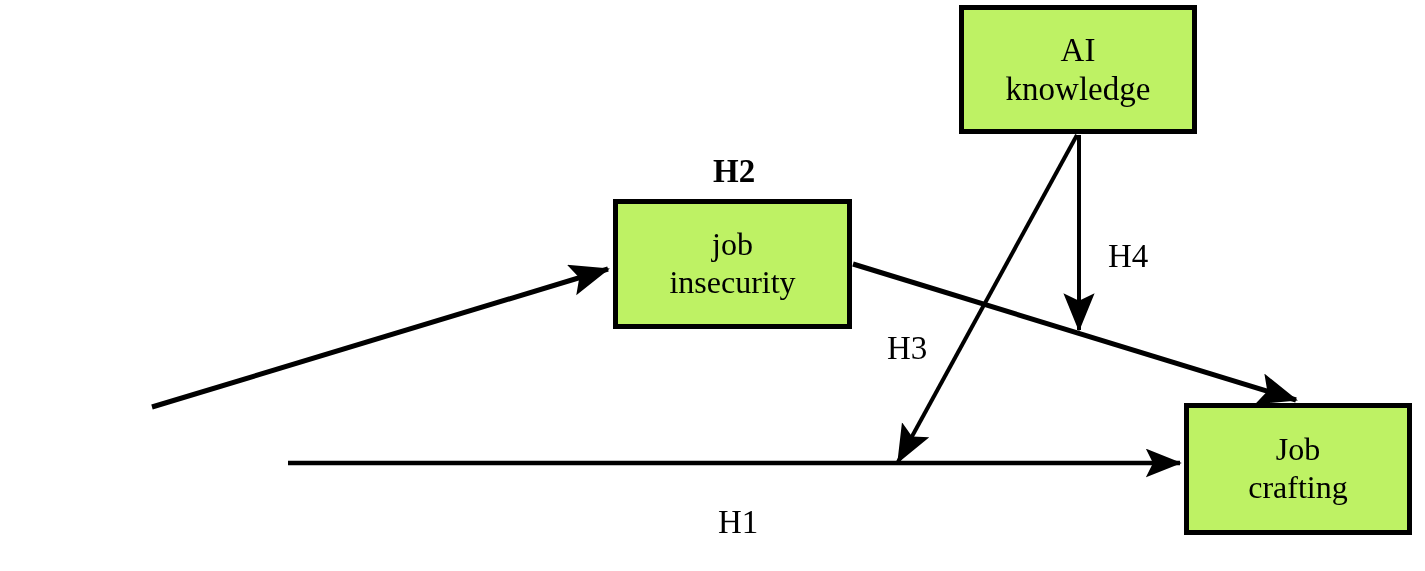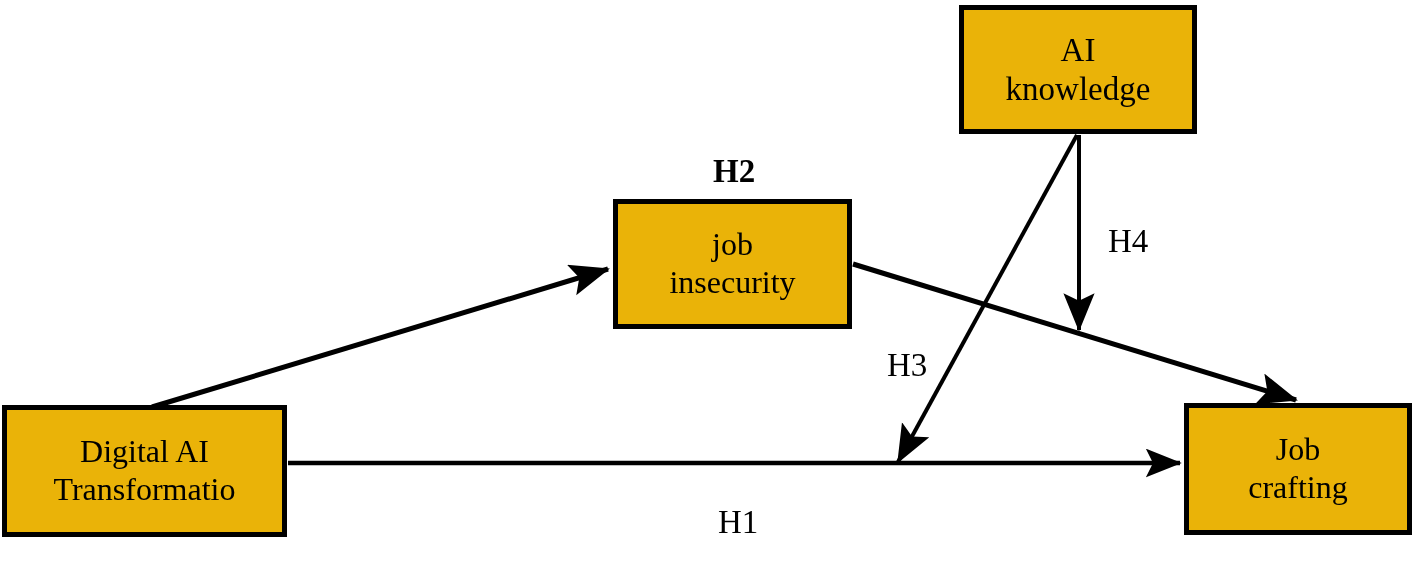--- a/index.html
+++ b/index.html
@@ -21,21 +21,21 @@
     position: absolute;
     left: 0;
     top: 0;
     width: 1425px;
     height: 571px;
   }
   .node {
     position: absolute;
     box-sizing: border-box;
     border: 5px solid #000000;
-    background: #eab308;
+    background: #bef264;
     display: flex;
     align-items: center;
     justify-content: center;
     text-align: center;
     line-height: 1.18;
     color: #000000;
     z-index: 3;
   }
   .node-label {
     display: block;
@@ -73,22 +73,22 @@
   .hlabel {
     position: absolute;
     color: #000000;
     font-size: 33px;
     line-height: 1;
     z-index: 4;
     white-space: nowrap;
   }
   #label-h1 { left: 718px; top: 506px; }
   #label-h2 { left: 713px; top: 155px; font-weight: bold; }
-  #label-h3 { left: 887px; top: 349px; }
-  #label-h4 { left: 1108px; top: 225px; }
+  #label-h3 { left: 887px; top: 332px; }
+  #label-h4 { left: 1108px; top: 240px; }
 </style>
 </head>
 <body>
 
 <div id="canvas">
 
   <svg id="edges" viewBox="0 0 1425 571" xmlns="http://www.w3.org/2000/svg">
     <defs>
       <marker id="arrow-thick" markerWidth="9" markerHeight="9" refX="7.6" refY="3.2" orient="auto" markerUnits="strokeWidth">
         <path d="M0,0 L8,3.2 L0,6.4 L1.6,3.2 z" fill="#000000"></path>
@@ -112,24 +112,20 @@
   <div class="node" id="node-ai-knowledge">
     <span class="node-label">AI
 knowledge</span>
   </div>
 
   <div class="node" id="node-job-insecurity">
     <span class="node-label">job
 insecurity</span>
   </div>
 
-  <div class="node" id="node-digital-ai">
-    <span class="node-label">Digital AI
-Transformatio</span>
-  </div>
 
   <div class="node" id="node-job-crafting">
     <span class="node-label">Job
 crafting</span>
   </div>
 
   <span class="hlabel" id="label-h1">H1</span>
   <span class="hlabel" id="label-h2">H2</span>
   <span class="hlabel" id="label-h3">H3</span>
   <span class="hlabel" id="label-h4">H4</span>

